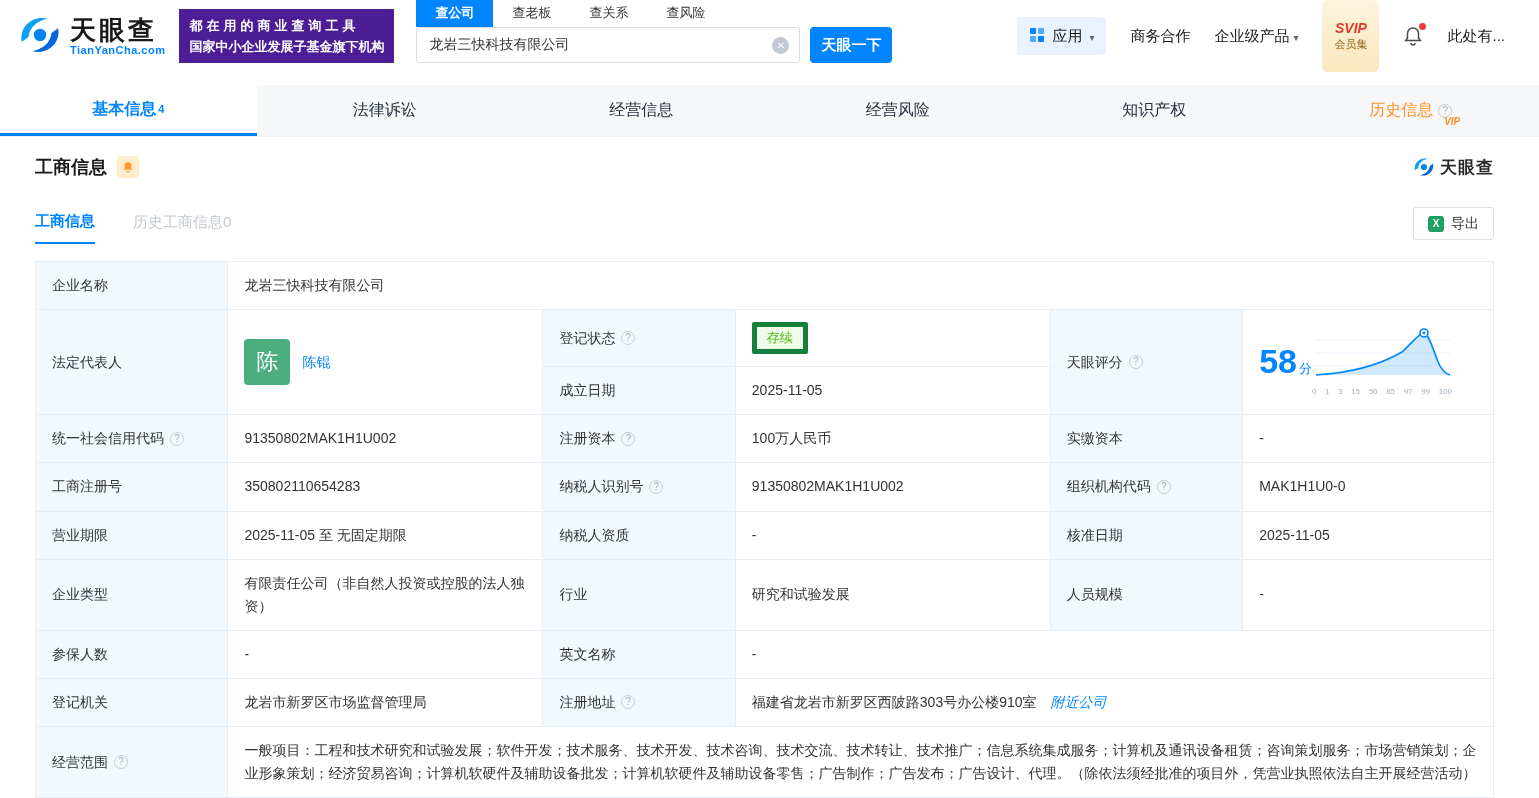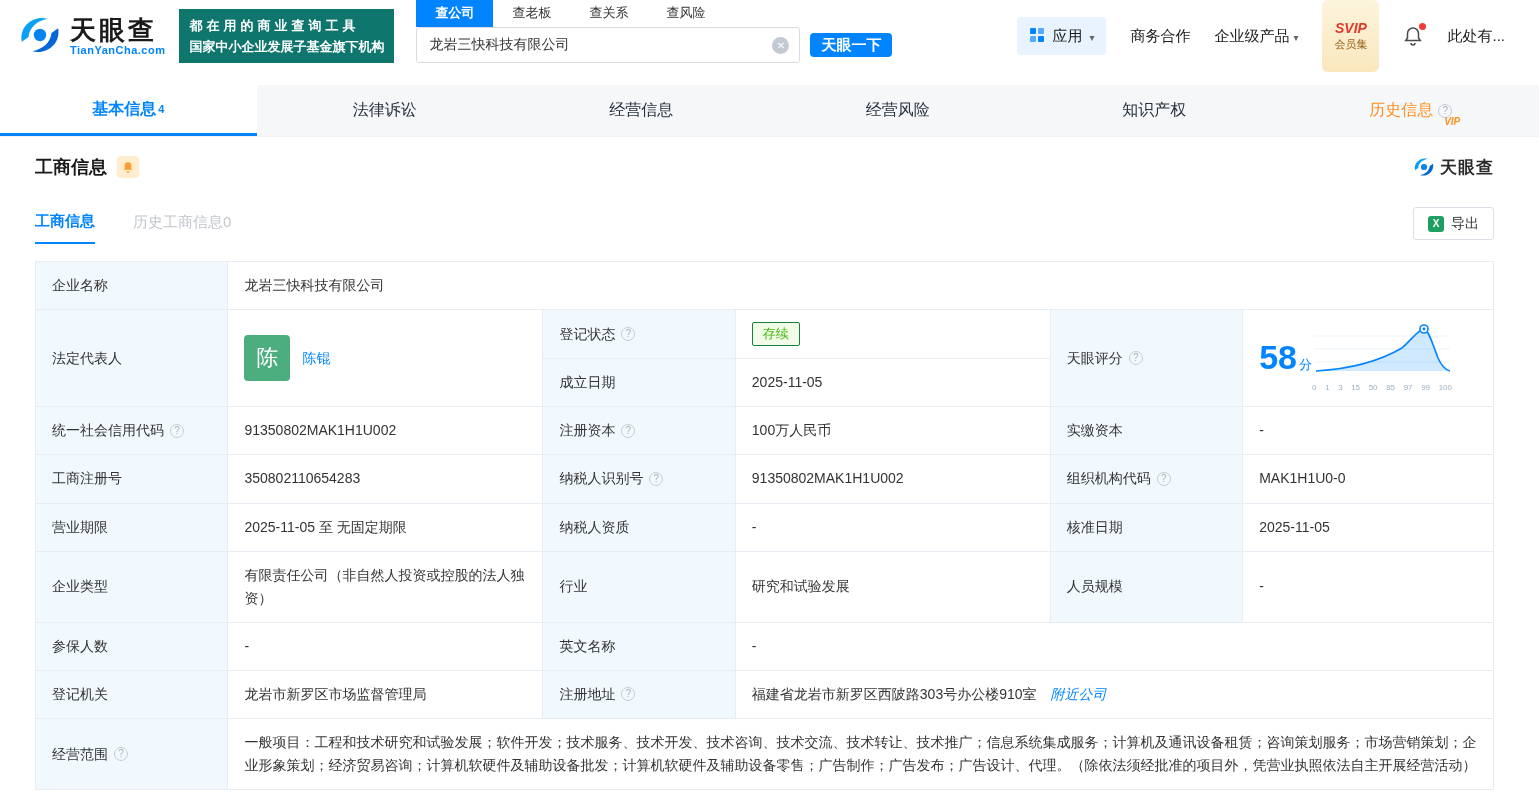--- a/index.html
+++ b/index.html
@@ -8,32 +8,32 @@
     font-family: "Liberation Sans", "DejaVu Sans", sans-serif;
     color: #333; background: #fff; font-size: 14px;
   }
   a { text-decoration: none; cursor: pointer; }
 
   
   .header { display: flex; align-items: center; height: 72px; padding-left: 18px; }
   .logo { display: flex; align-items: center; gap: 8px; cursor: pointer; }
   .logo-text .cn { font-size: 26px; font-weight: bold; color: #1a1a1a; letter-spacing: 3px; line-height: 1.1; }
   .logo-text .en { font-size: 11px; color: #0084ff; font-weight: bold; letter-spacing: .5px; }
-  .slogan { background: #0f766e; color: #fff; margin-left: 14px; padding: 6px 10px; font-size: 13px; font-weight: bold; line-height: 1.65; }
+  .slogan { background: #4c1d95; color: #fff; margin-left: 14px; padding: 6px 10px; font-size: 13px; font-weight: bold; line-height: 1.65; }
   .slogan .l1 { letter-spacing: 4px; }
 
   .search-area { margin-left: 22px; display: flex; flex-direction: column; align-self: flex-start; }
   .search-tabs { display: flex; align-items: flex-end; height: 27px; }
   .search-tab { font-size: 13px; padding: 5px 19px; color: #333; cursor: pointer; }
   .search-tab.active { background: #0084ff; color: #fff; font-weight: bold; border-radius: 2px 2px 0 0; }
   .search-row { display: flex; align-items: center; }
   .search-input-wrap { position: relative; width: 384px; height: 36px; border: 1px solid #d8dde4; border-radius: 3px; display: flex; align-items: center; background: #fff; }
   .search-input { border: none; outline: none; flex: 1; font-size: 14px; padding: 0 34px 0 12px; color: #333; font-family: inherit; }
   .clear-icon { position: absolute; right: 10px; width: 17px; height: 17px; border-radius: 50%; background: #c3c9d2; color: #fff; font-size: 10px; display: flex; align-items: center; justify-content: center; cursor: pointer; }
-  .search-btn { margin-left: 10px; width: 82px; height: 24px; background: #0084ff; color: #fff; border: none; border-radius: 4px; font-size: 15px; font-weight: bold; cursor: pointer; font-family: inherit; }
+  .search-btn { margin-left: 10px; width: 82px; height: 36px; background: #0084ff; color: #fff; border: none; border-radius: 4px; font-size: 15px; font-weight: bold; cursor: pointer; font-family: inherit; }
 
   .header-right { margin-left: auto; display: flex; align-items: center; gap: 24px; padding-right: 34px; }
   .apps-btn { display: flex; align-items: center; gap: 7px; background: #e9f3ff; border-radius: 4px; height: 38px; padding: 0 12px; font-size: 15px; color: #1a1a1a; cursor: pointer; }
   .caret { display: inline-block; font-size: 10px; color: #666; transform: translateY(1px); }
   .nav-link { font-size: 15px; color: #1a1a1a; cursor: pointer; display: flex; align-items: center; gap: 4px; }
   .svip { background: linear-gradient(#fdf4dd, #f9e7bd); border-radius: 6px; padding: 20px 12px; text-align: center; cursor: pointer; line-height: 1.25; }
   .svip .s1 { color: #df3a2b; font-weight: 900; font-style: italic; font-size: 14px; }
   .svip .s2 { color: #96621a; font-size: 11px; }
   .bell-wrap { position: relative; cursor: pointer; display: flex; }
   .red-dot { position: absolute; top: -3px; right: -3px; width: 7px; height: 7px; background: #f03b3b; border-radius: 50%; }
@@ -65,21 +65,21 @@
   .excel-ic { width: 16px; height: 16px; background: #1f9f62; border-radius: 3px; color: #fff; font-size: 10px; font-weight: bold; display: flex; align-items: center; justify-content: center; }
 
   
   table.info { width: 100%; border-collapse: collapse; table-layout: fixed; margin-top: 13px; }
   table.info td { border: 1px solid #e8edf3; padding: 12px 16px; font-size: 14px; line-height: 1.65; vertical-align: middle; word-break: break-all; }
   td.lbl { background: #f2f9fe; color: #333; }
   .lbl-in { display: inline-flex; align-items: center; gap: 6px; }
   .rep { display: flex; align-items: center; gap: 12px; }
   .avatar { width: 46px; height: 46px; border-radius: 4px; background: #4cae7f; color: #fff; font-size: 22px; display: flex; align-items: center; justify-content: center; flex: none; }
   .link { color: #0084ff; }
-  .status-badge { display: inline-block; background: #f0fbe8; color: #49b812; border: 1px solid #15803d; border-radius: 2px; padding: 2px 10px; font-size: 13px; line-height: 1.4; }
+  .status-badge { display: inline-block; background: #f0fbe8; color: #49b812; border: 5px solid #15803d; border-radius: 2px; padding: 2px 10px; font-size: 13px; line-height: 1.4; }
   .score-cell { display: flex; align-items: center; }
   .score-num { font-size: 34px; font-weight: bold; color: #0084ff; line-height: 1; }
   .score-unit { font-size: 13px; color: #0084ff; margin-left: 2px; }
   .mini-chart { width: 140px; }
   .ticks { display: flex; justify-content: space-between; font-size: 8px; color: #9fb0c0; margin-top: 1px; }
   .addr-wrap .link { margin-left: 10px; white-space: nowrap; font-style: italic; }
 </style>
 </head>
 <body>
 

